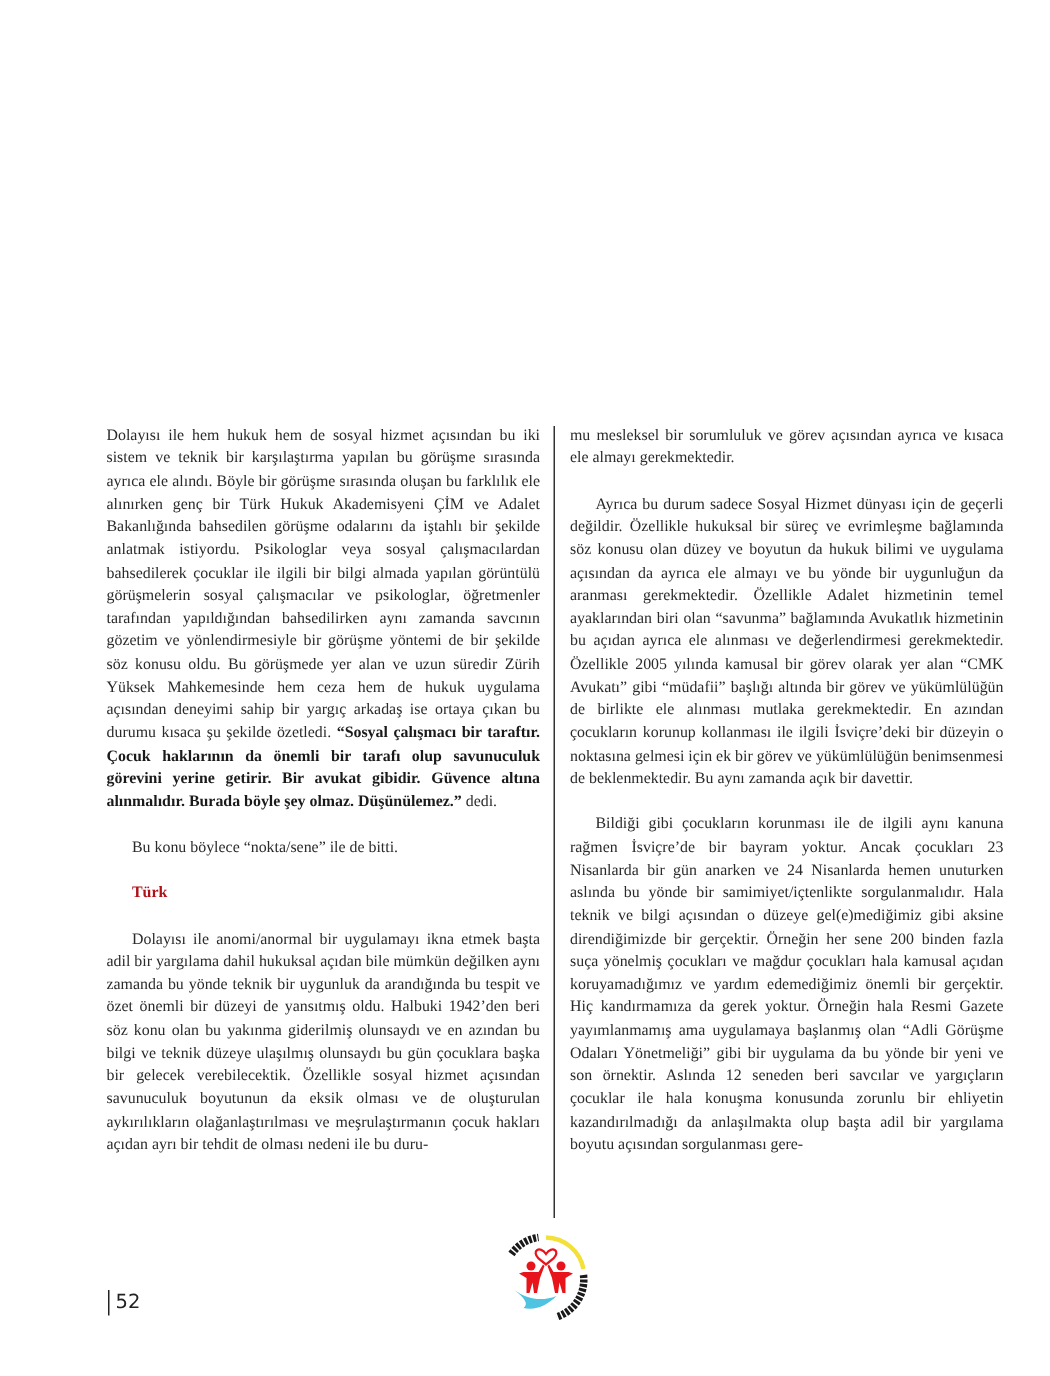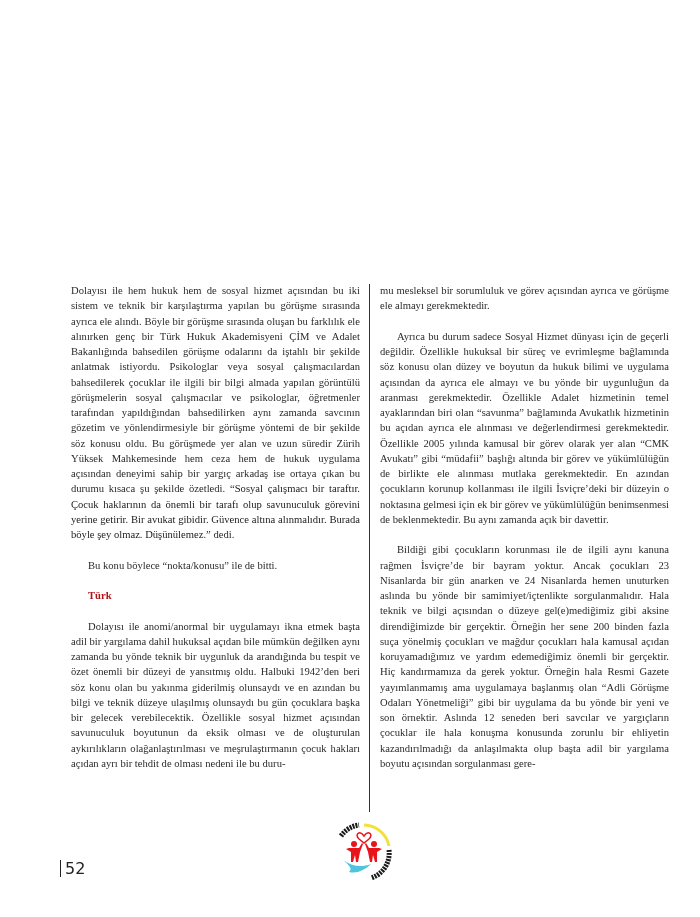--- a/index.html
+++ b/index.html
@@ -12,42 +12,42 @@
       text-align: justify; hyphens: manual;
     }
     .col-left { left: 71px; width: 289px; }
     .col-right { left: 380px; width: 289px; }
     .divider {
       position: absolute; left: 369px; top: 284px; width: 1px; height: 528px; background: #333;
     }
     p { margin: 0; }
     .indent { text-indent: 17px; }
     .gap { margin-top: 15.25px; }
-    .bold { font-weight: normal; color: #1a1a1a; }
+    .bold { font-weight: bold; color: #1a1a1a; }
     .heading { color: #b0121a; font-weight: bold; padding-left: 17px; }
     .page-number {
-      position: absolute; left: 60px; top: 860px; font-family: "DejaVu Sans", sans-serif;
-      font-size: 16px; color: #222; padding-left: 4px; border-left: 1.5px solid #222; line-height: 17px;
+      position: absolute; left: 72px; top: 860px; font-family: "DejaVu Sans", sans-serif;
+      font-size: 13px; color: #222; padding-left: 4px; border-left: 1.5px solid #222; line-height: 17px;
     }
     .logo { position: absolute; left: 335px; top: 822px; width: 58px; height: 60px; }
   </style>
 </head>
 <body>
 
 <div class="col col-left">
   <p><span>Dolayısı ile hem hukuk hem de sosyal hizmet açısından bu iki sistem ve teknik bir karşılaştırma yapılan bu görüşme sırasında ayrıca ele alındı. Böyle bir görüşme sırasında oluşan bu farklılık ele alınırken genç bir Türk Hukuk Akademisyeni ÇİM ve Adalet Bakanlığında bahsedilen görüşme odalarını da iştahlı bir şekilde anlatmak istiyordu. Psikologlar veya sosyal çalışmacılardan bahsedilerek çocuklar ile ilgili bir bilgi almada yapılan görüntülü görüşmelerin sosyal çalışmacılar ve psikologlar, öğretmenler tarafından yapıldığından bahsedilirken aynı zamanda savcının gözetim ve yönlendirmesiyle bir görüşme yöntemi de bir şekilde söz konusu oldu. Bu görüşmede yer alan ve uzun süredir Zürih Yüksek Mahkemesinde hem ceza hem de hukuk uygulama açısından deneyimi sahip bir yargıç arkadaş ise ortaya çıkan bu durumu kısaca şu şekilde özetledi. </span><span class="bold">“Sosyal çalışmacı bir taraftır. Çocuk haklarının da önemli bir tarafı olup savunuculuk görevini yerine getirir. Bir avukat gibidir. Güvence altına alınmalıdır. Burada böyle şey olmaz. Düşünülemez.”</span><span> dedi.</span></p>
-  <p class="indent gap">Bu konu böylece “nokta/konusu” ile de bitti.</p>
+  <p class="indent gap">Bu konu böylece “nokta/sene” ile de bitti.</p>
   <p class="heading gap">Türk</p>
   <p class="indent gap">Dolayısı ile anomi/anormal bir uygulamayı ikna etmek başta adil bir yargılama dahil hukuksal açıdan bile mümkün değilken aynı zamanda bu yönde teknik bir uygunluk da arandığında bu tespit ve özet önemli bir düzeyi de yansıtmış oldu. Halbuki 1942’den beri söz konu olan bu yakınma giderilmiş olunsaydı ve en azından bu bilgi ve teknik düzeye ulaşılmış olunsaydı bu gün çocuklara başka bir gelecek verebilecektik. Özellikle sosyal hizmet açısından savunuculuk boyutunun da eksik olması ve de oluşturulan aykırılıkların olağanlaştırılması ve meşrulaştırmanın çocuk hakları açıdan ayrı bir tehdit de olması nedeni ile bu duru-</p>
 </div>
 
 <div class="divider"></div>
 
 <div class="col col-right">
-  <p>mu mesleksel bir sorumluluk ve görev açısından ayrıca ve görüşme ele almayı gerekmektedir.</p>
+  <p>mu mesleksel bir sorumluluk ve görev açısından ayrıca ve kısaca ele almayı gerekmektedir.</p>
   <p class="indent gap">Ayrıca bu durum sadece Sosyal Hizmet dünyası için de geçerli değildir. Özellikle hukuksal bir süreç ve evrimleşme bağlamında söz konusu olan düzey ve boyutun da hukuk bilimi ve uygulama açısından da ayrıca ele almayı ve bu yönde bir uygunluğun da aranması gerekmektedir. Özellikle Adalet hizmetinin temel ayaklarından biri olan “savunma” bağlamında Avukatlık hizmetinin bu açıdan ayrıca ele alınması ve değerlendirmesi gerekmektedir. Özellikle 2005 yılında kamusal bir görev olarak yer alan “CMK Avukatı” gibi “müdafii” başlığı altında bir görev ve yükümlülüğün de birlikte ele alınması mutlaka gerekmektedir. En azından çocukların korunup kollanması ile ilgili İsviçre’deki bir düzeyin o noktasına gelmesi için ek bir görev ve yükümlülüğün benimsenmesi de beklenmektedir. Bu aynı zamanda açık bir davettir.</p>
   <p class="indent gap">Bildiği gibi çocukların korunması ile de ilgili aynı kanuna rağmen İsviçre’de bir bayram yoktur. Ancak çocukları 23 Nisanlarda bir gün anarken ve 24 Nisanlarda hemen unuturken aslında bu yönde bir samimiyet/içtenlikte sorgulanmalıdır. Hala teknik ve bilgi açısından o düzeye gel(e)mediğimiz gibi aksine direndiğimizde bir gerçektir. Örneğin her sene 200 binden fazla suça yönelmiş çocukları ve mağdur çocukları hala kamusal açıdan koruyamadığımız ve yardım edemediğimiz önemli bir gerçektir. Hiç kandırmamıza da gerek yoktur. Örneğin hala Resmi Gazete yayımlanmamış ama uygulamaya başlanmış olan “Adli Görüşme Odaları Yönetmeliği” gibi bir uygulama da bu yönde bir yeni ve son örnektir. Aslında 12 seneden beri savcılar ve yargıçların çocuklar ile hala konuşma konusunda zorunlu bir ehliyetin kazandırılmadığı da anlaşılmakta olup başta adil bir yargılama boyutu açısından sorgulanması gere-</p>
 </div>
 
 <div class="page-number">52</div>
 
 <div class="logo">
   <svg width="58" height="60" viewBox="0 0 58 60">
     <path d="M29 3 A26 26 0 0 1 54 24" fill="none" stroke="#f3e03a" stroke-width="3"></path>
     <path d="M6 14 A26 26 0 0 1 24 3" fill="none" stroke="#1a1a1a" stroke-width="5" stroke-dasharray="2 1"></path>

